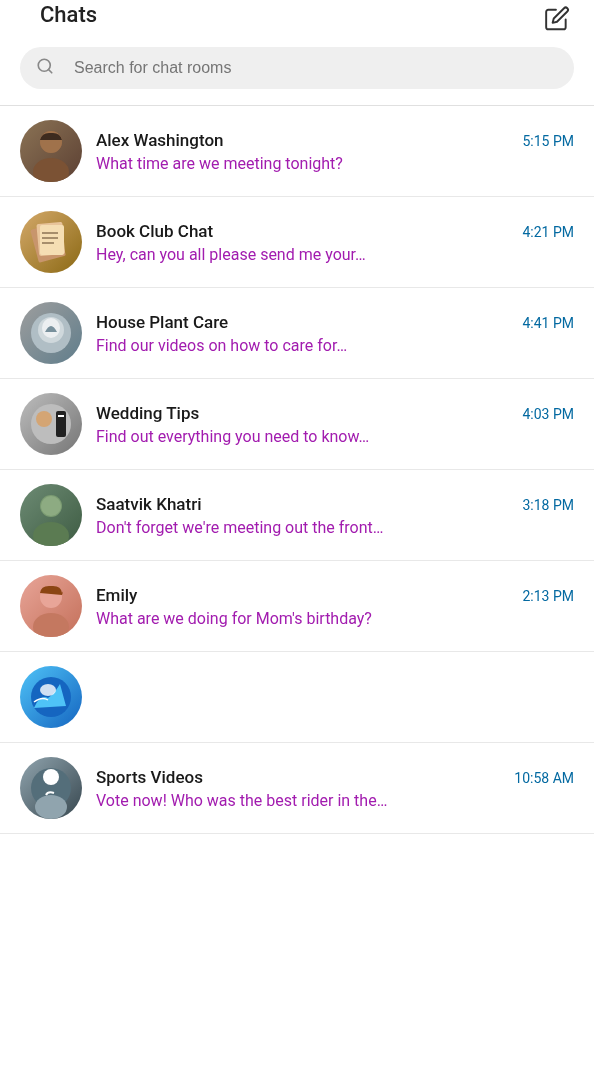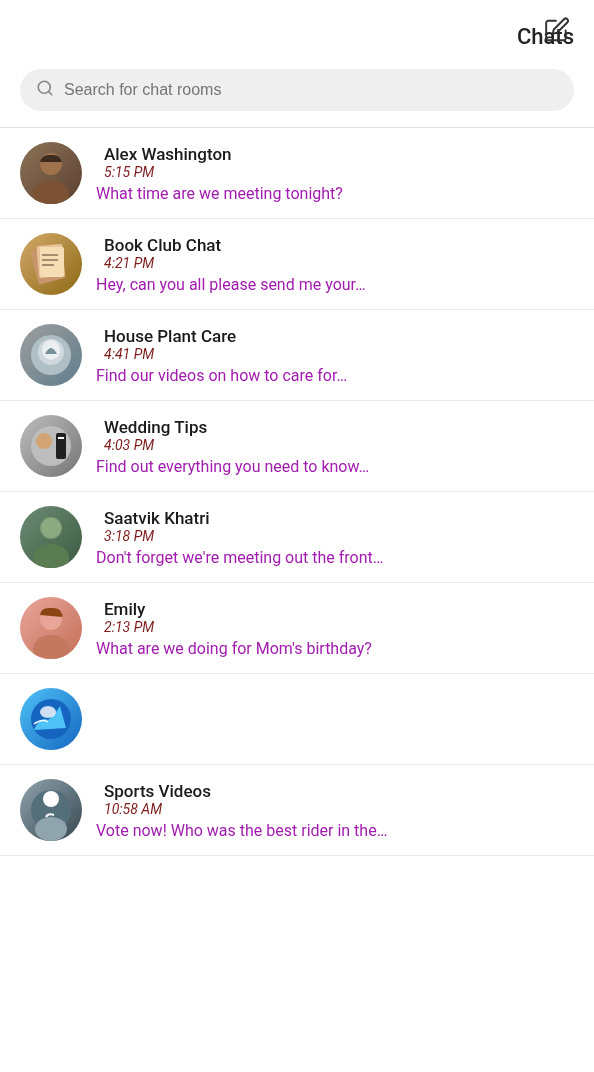--- a/index.html
+++ b/index.html
@@ -11,22 +11,22 @@
     body {
       width: 594px;
       min-height: 1072px;
       background: #ffffff;
       font-family: -apple-system, BlinkMacSystemFont, 'Segoe UI', Roboto, sans-serif;
     }
 
     .header {
       display: flex;
       align-items: center;
-      justify-content: flex-end;
-      padding: 24px 20px 12px;
+      justify-content: flex-start;
+      padding: 2px 20px 12px;
       position: relative;
       margin-left: 20px;
     }
 
     .header-title {
       font-size: 22px;
       font-weight: 500;
       color: #222222;
     }
 
@@ -49,21 +49,21 @@
     .search-container {
       padding: 8px 20px 16px;
     }
 
     .search-bar {
       display: flex;
       align-items: center;
       background: #efefef;
       border-radius: 30px;
       padding: 10px 16px;
-      gap: 10px;
+      gap: 20px;
     }
 
     .search-icon {
       color: #888888;
       font-size: 16px;
       flex-shrink: 0;
     }
 
     .search-input {
       border: none;
@@ -113,35 +113,33 @@
     .chat-content {
       flex: 1;
       min-width: 0;
     }
 
     .chat-top-row {
       display: flex;
       justify-content: space-between;
       align-items: baseline;
       margin-bottom: 4px;
-      flex-direction: column;
     }
 
     .chat-name {
       font-size: 17px;
       font-weight: 500;
       color: #1a1a1a;
     }
 
     .chat-time {
       font-size: 14px;
-      color: #7f1d1d;
+      color: #0369a1;
       flex-shrink: 0;
       margin-left: 8px;
-      font-style: italic;
     }
 
     .chat-preview {
       font-size: 16px;
       color: #a21caf;
       white-space: nowrap;
       overflow: hidden;
       text-overflow: ellipsis;
     }
 

